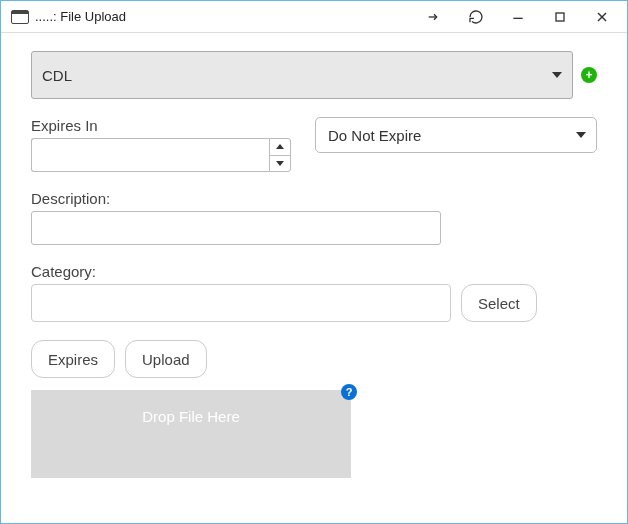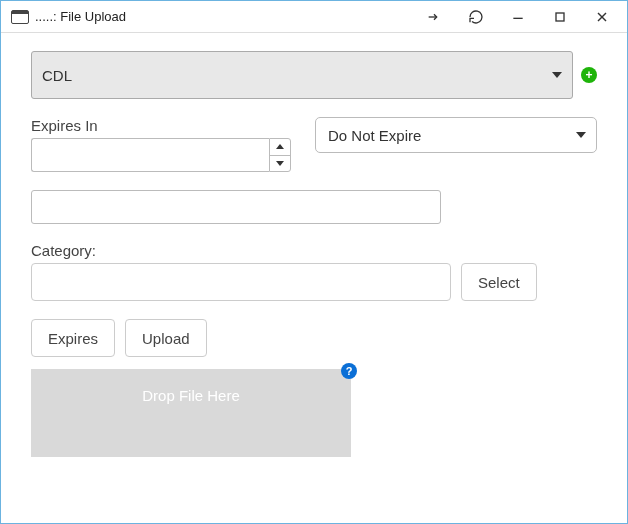--- a/index.html
+++ b/index.html
@@ -104,21 +104,21 @@
   .text-input {
     width: 410px; height:34px; border:1px solid #bbb; border-radius:3px;
     padding:0 8px; font-size:14px; background:#fff;
   }
   .filename-row { display:flex; gap:10px; align-items:center; }
   .filename-input {
     width: 420px; height:38px; border:1px solid #ccc; border-radius:4px;
     padding:0 8px; font-size:14px;
   }
   .btn {
-    height:38px; padding: 0 16px; border:1px solid #ccc; border-radius:4px;
+    height:38px; padding: 0 16px; border:1px solid #ccc; border-radius:12px;
     background:#fff; font-size:15px; color:#444; display:inline-flex;
     align-items:center; justify-content:center; cursor:pointer;
   }
   .btn-row { display:flex; gap:10px; margin-bottom: 12px;}
   .dropzone {
     position:relative;
     width: 320px; height: 88px;
     background:#d9d9d9;
     display:flex; align-items:flex-start; justify-content:center;
     padding-top: 18px;
@@ -201,20 +201,21 @@
         </div>
       </div>
     </div>
     <div class="dropdown-white">
       <span>Do Not Expire</span>
       <span class="caret"></span>
     </div>
   </div>
 
   <div class="row">
+    <label class="form-label">Description:</label>
     <input class="text-input" value="" style="">
   </div>
 
   <div class="row">
     <label class="form-label">Category:</label>
     <div class="filename-row">
       <input class="filename-input" value="" style="">
       <button class="btn">Select</button>
     </div>
   </div>

